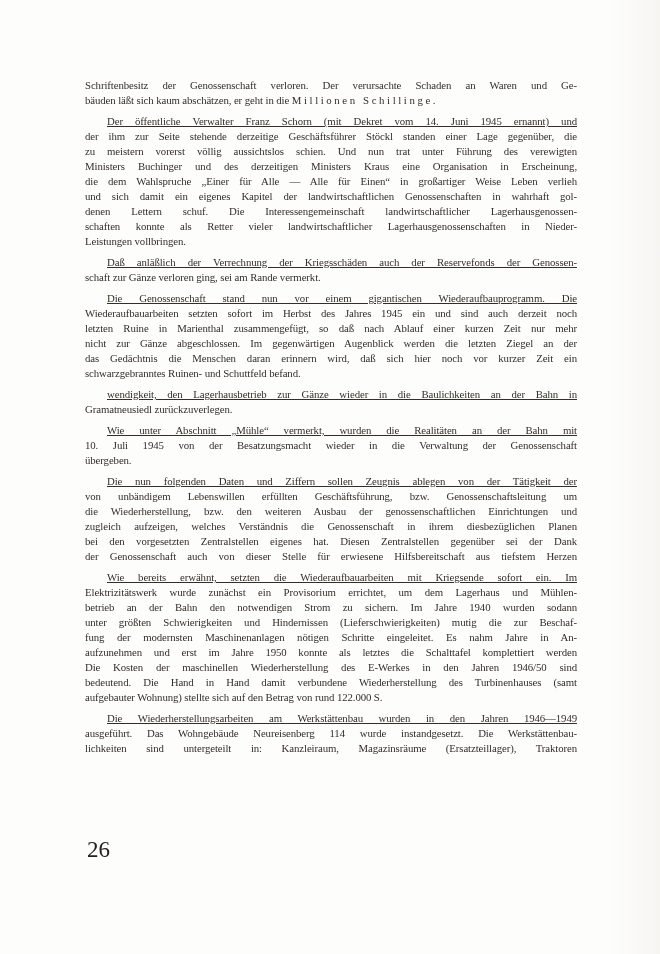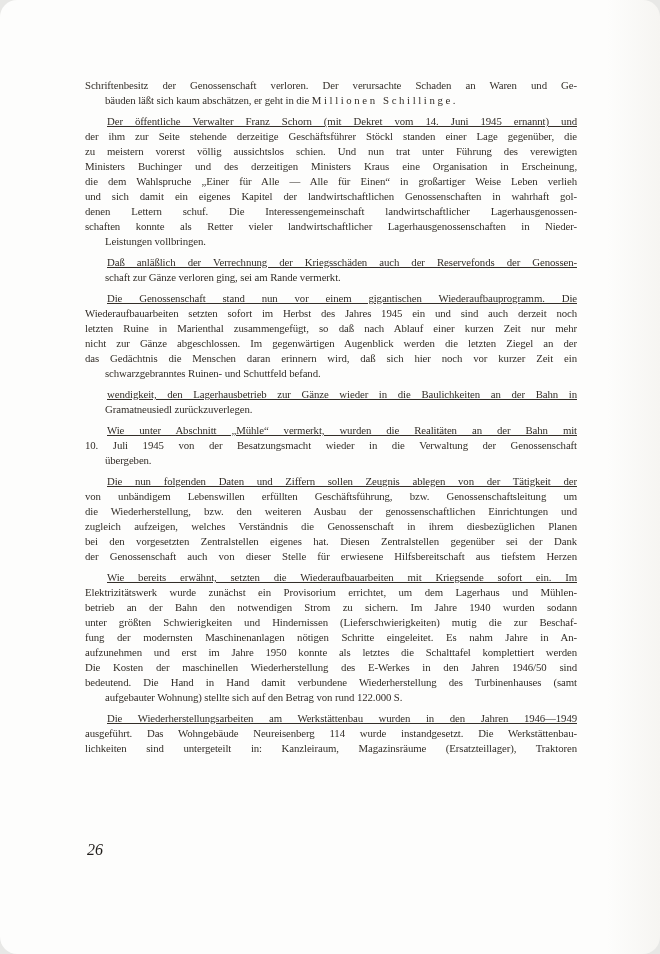--- a/index.html
+++ b/index.html
@@ -10,21 +10,20 @@
   .page {
     position: relative;
     width: 660px;
     height: 954px;
     margin: 0 auto;
     background:
       linear-gradient(90deg, #fdfdfc 0%, #fdfdfc 92%, #f6f5f2 100%),
       #fdfdfc;
     overflow: hidden;
     font-family: "Liberation Serif", "DejaVu Serif", serif;
-    border-radius: 17px;
   }
   .text-block {
     position: absolute;
     left: 85px;
     top: 78px;
     width: 492px;
   }
   .paragraph {
     margin: 0 0 6px 0;
     padding: 0;
@@ -39,34 +38,32 @@
     height: 15px;
     overflow: hidden;
     color: #332e28;
     letter-spacing: -0.1px;
     text-align: justify;
     text-align-last: justify;
   }
   .line.last {
     text-align: justify;
     text-align-last: left;
-    margin-left: 20px;
   }
   .spaced {
     letter-spacing: 2.6px;
   }
   .page-number {
     position: absolute;
     left: 87px;
     top: 840px;
-    font-size: 16px;
+    font-size: 23px;
     line-height: 20px;
     color: #221f1c;
     font-weight: 500;
-    font-style: italic;
   }
 </style>
 </head>
 <body>
 
 <div class="page">
   <div class="text-block" id="text-block">
       <div class="paragraph">
         <div class="line">Schriftenbesitz der Genossenschaft verloren. Der verursachte Schaden an Waren und Ge-</div>
         <div class="line last"><span>bäuden läßt sich kaum abschätzen, er geht in die </span><span class="spaced">Millionen Schillinge</span><span>.</span></div>

